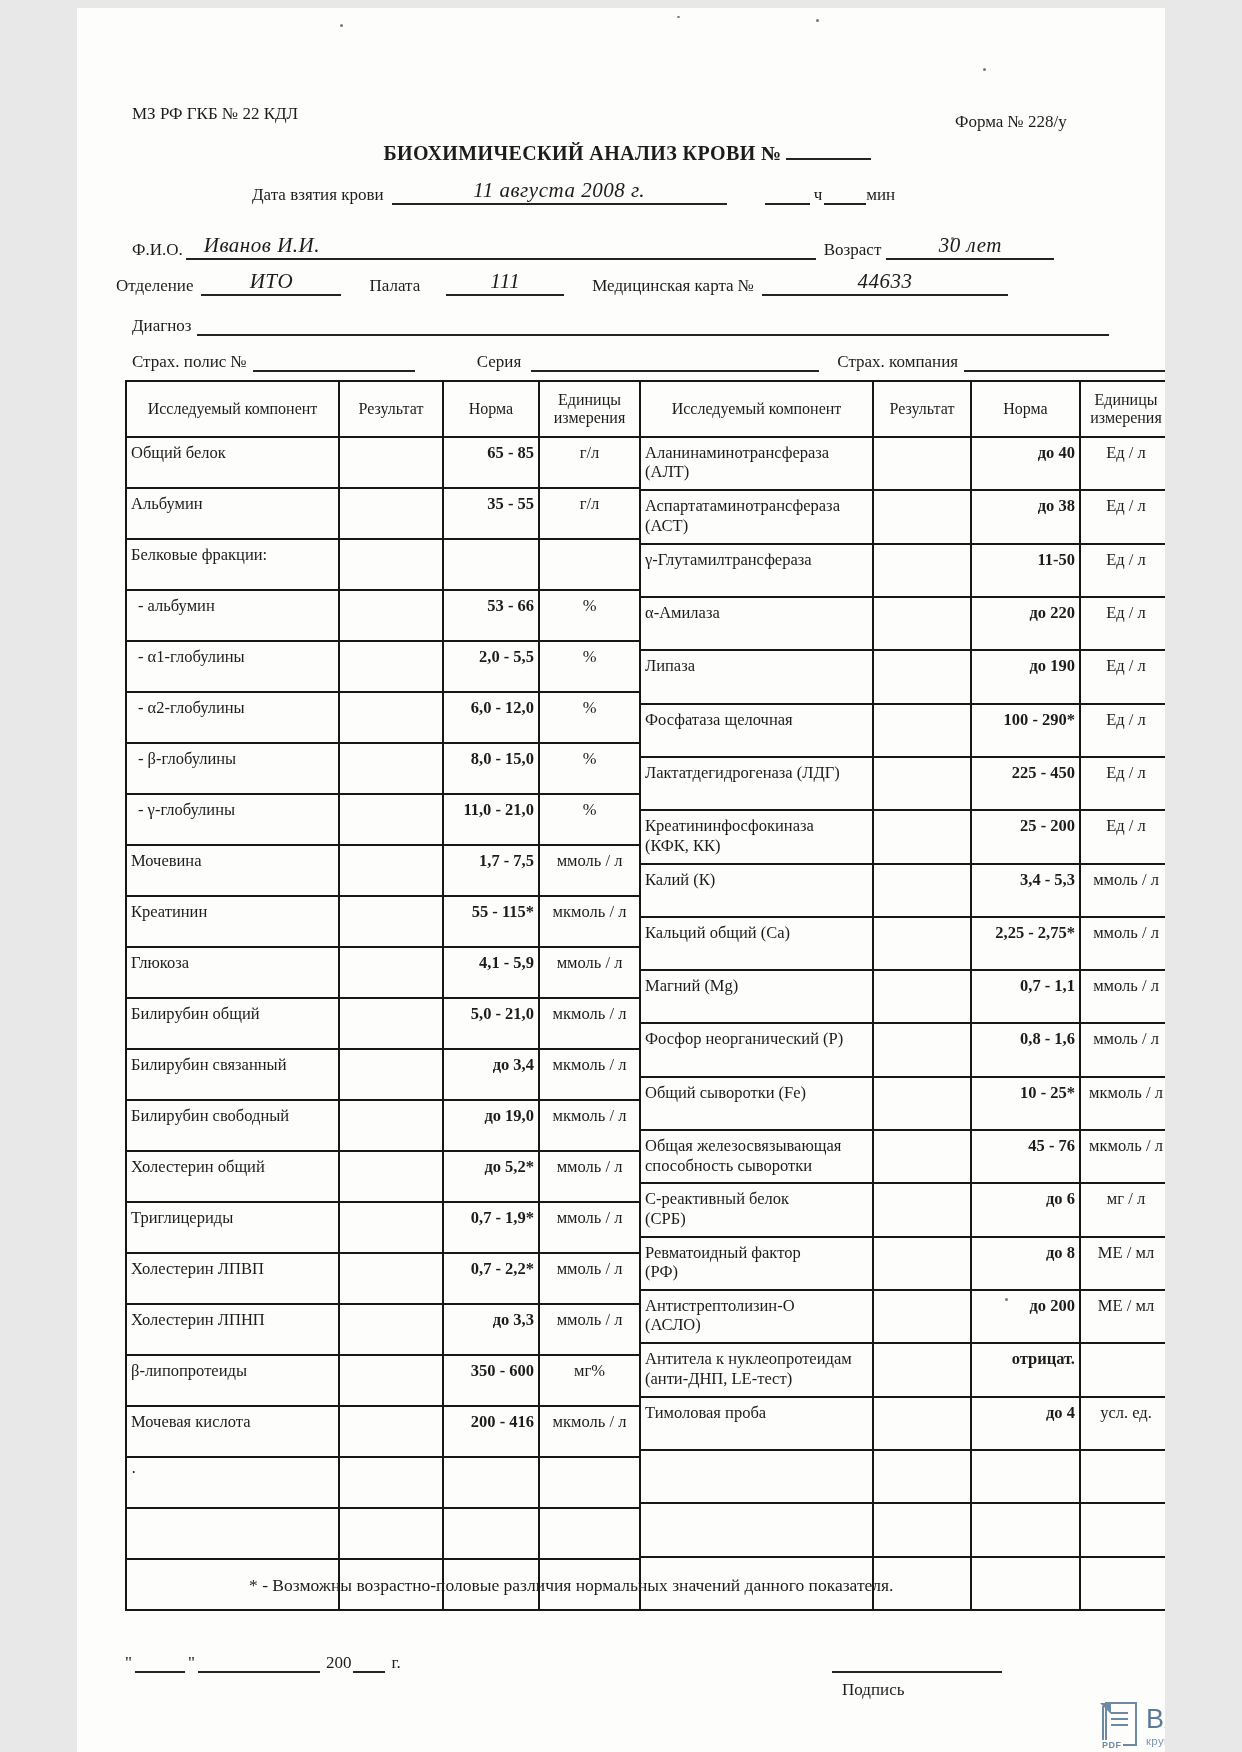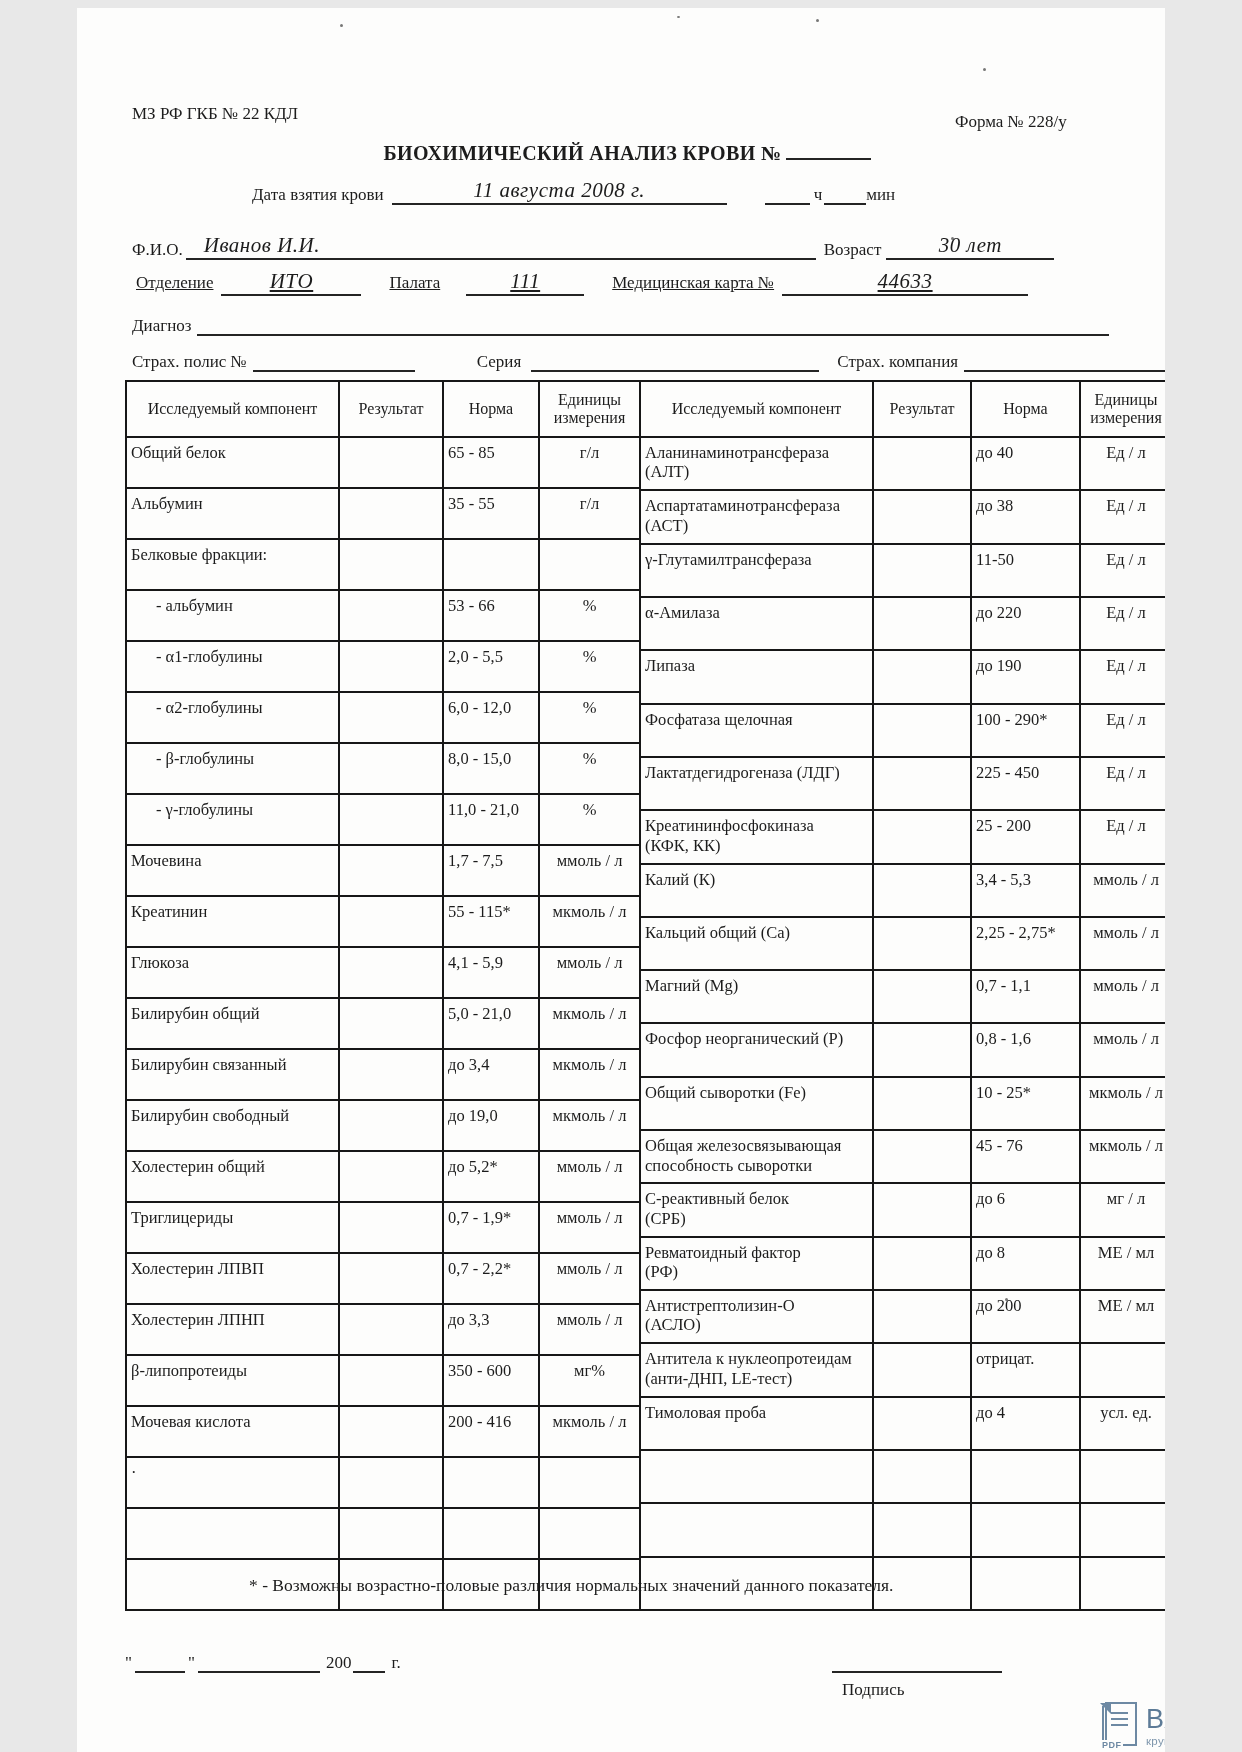--- a/index.html
+++ b/index.html
@@ -31,21 +31,21 @@
     font-style:italic;
     font-size:21px;
     letter-spacing:.5px;
   }
   .title-row{top:134px;left:0;width:1100px;text-align:center;}
   .doc-title{font-size:20px;font-weight:600;letter-spacing:.4px;}
   .hdr-org{top:96px;left:55px;}
   .hdr-form{top:104px;left:878px;}
   .date-row{top:170px;left:175px;display:flex;align-items:flex-end;}
   .fio-row{top:225px;left:55px;display:flex;align-items:flex-end;}
-  .dept-row{top:261px;left:59px;display:flex;align-items:center;text-decoration:underline;}
+  .dept-row{top:261px;left:39px;display:flex;align-items:flex-end;}
   .diag-row{top:304px;left:55px;display:flex;align-items:flex-end;}
   .strah-row{top:340px;left:55px;display:flex;align-items:flex-end;}
 
   .tbl-wrap{top:372px;left:48px;display:flex;}
   table.half{
     border-collapse:collapse;
     table-layout:fixed;
     background:transparent;
   }
   table.half th, table.half td{
@@ -62,23 +62,23 @@
   }
   table.half td{
     font-size:16.5px;
     vertical-align:top;
     padding:5px 4px 2px 4px;
     height:42px; 
     line-height:1.18;
     overflow:hidden;
   }
   td.comp{text-align:left;padding-left:9px;white-space:pre-line;}
-  td.comp.indent{padding-left:29px;}
+  td.comp.indent{padding-left:11px;}
   td.res{}
-  td.norm{text-align:left;white-space:nowrap;}
+  td.norm{text-align:right;white-space:nowrap;font-weight:bold;}
   td.units{text-align:center;font-size:15.5px;white-space:nowrap;}
   .t-right{margin-left:-2px;}
 
   .footnote{top:1567px;left:172px;font-size:17.5px;}
   .date-sign{top:1645px;left:48px;font-size:17px;display:flex;align-items:flex-end;}
   .sig-line{top:1663px;left:755px;width:170px;border-bottom:2px solid #242424;height:0;}
   .sig-label{top:1672px;left:765px;font-size:17px;}
 
   .logo{top:1694px;left:1022px;display:flex;align-items:center;gap:9px;font-family:"Liberation Sans", sans-serif;}
   .logo-icon{position:relative;width:38px;height:48px;text-align:right;}

